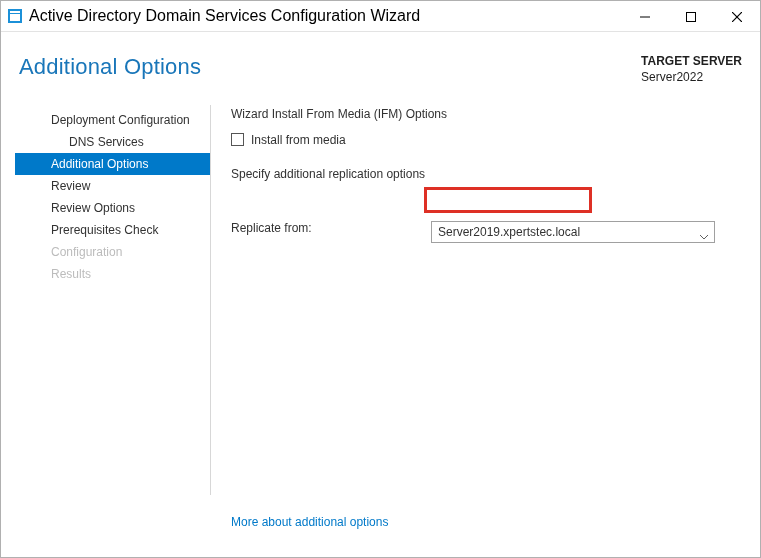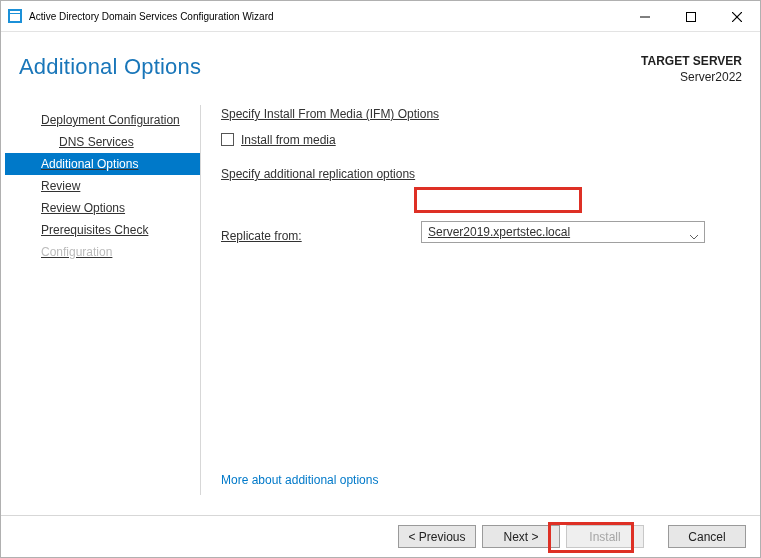--- a/index.html
+++ b/index.html
@@ -26,21 +26,21 @@
     align-items: center;
     padding: 0 0 0 6px;
     border-bottom: 1px solid #e3e3e3;
     position: relative;
   }
   .titlebar .app-icon {
     width: 16px; height: 16px;
     margin-right: 6px;
   }
   .titlebar .title-text {
-    font-size: 10px;
+    font-size: 16px;
     color: #000;
   }
   .win-controls {
     position: absolute;
     right: 0; top: 0;
     display: flex;
   }
   .win-btn {
     width: 46px; height: 31px;
     display: flex; align-items: center; justify-content: center;
@@ -58,33 +58,31 @@
   }
   .page-title {
     font-size: 22px;
     font-weight: 400;
     color: #1976b9;
     letter-spacing: 0.2px;
     margin: 0;
     padding: 0;
   }
   .target-server {
-    text-align: right;
     font-size: 12px;
     line-height: 1.3;
     color: #1f1f1f;
   }
   .target-server .label { font-weight: 600; }
 
   .body {
     flex: 1;
     display: flex;
-    padding: 10px 0 0 4px;
+    padding: 10px 0 0 14px;
     overflow: hidden;
-    text-decoration: underline;
   }
   .sidebar {
     width: 196px;
     border-right: 1px solid #d7d7d7;
     padding-top: 4px;
     height: 390px;
   }
   .side-item {
     padding: 4px 0 4px 36px;
     font-size: 12px;
@@ -121,21 +119,21 @@
     margin-bottom: 4px;
   }
   .fake-checkbox {
     width: 13px; height: 13px;
     border: 1px solid #555;
     background: #fff;
     margin-right: 7px;
   }
   .field-row {
     display: flex;
-    align-items: flex-end;
+    align-items: flex-start;
     margin-top: 40px;
   }
   .field-label {
     width: 200px;
     font-size: 12px;
   }
   .combo-wrap {
     position: relative;
     width: 284px;
   }
@@ -254,24 +252,25 @@
   <div class="body">
 
     <div class="sidebar">
       <div class="side-item">Deployment Configuration</div>
       <div class="side-item sub">DNS Services</div>
       <div class="side-item selected">Additional Options</div>
       <div class="side-item">Review</div>
       <div class="side-item">Review Options</div>
       <div class="side-item">Prerequisites Check</div>
       <div class="side-item disabled">Configuration</div>
+      <div class="side-item disabled">Results</div>
     </div>
 
     <div class="main">
-      <div class="section-label">Specify Install From Media (IFM) Options</div>
+      <div class="section-label">Wizard Install From Media (IFM) Options</div>
       <div class="checkbox-row">
         <span class="fake-checkbox"></span>
         <span>Install from media</span>
       </div>
 
       <div class="section-label sp2">Specify additional replication options</div>
       <div class="field-row">
         <div class="field-label">Replicate from:</div>
         <div class="combo-wrap">
           <div class="combo">
@@ -285,21 +284,14 @@
         </div>
       </div>
 
       <div class="red-box1 red-box-combo"></div>
 
       <div class="more-link">More about additional options</div>
     </div>
 
   </div>
 
-  <div class="footer">
-    <button>&lt; Previous</button>
-    <button>Next &gt;</button>
-    <button disabled="">Install</button>
-    <button class="cancel">Cancel</button>
-    <div class="red-box-next"></div>
-  </div>
 
 </div>
 
 </body></html>

